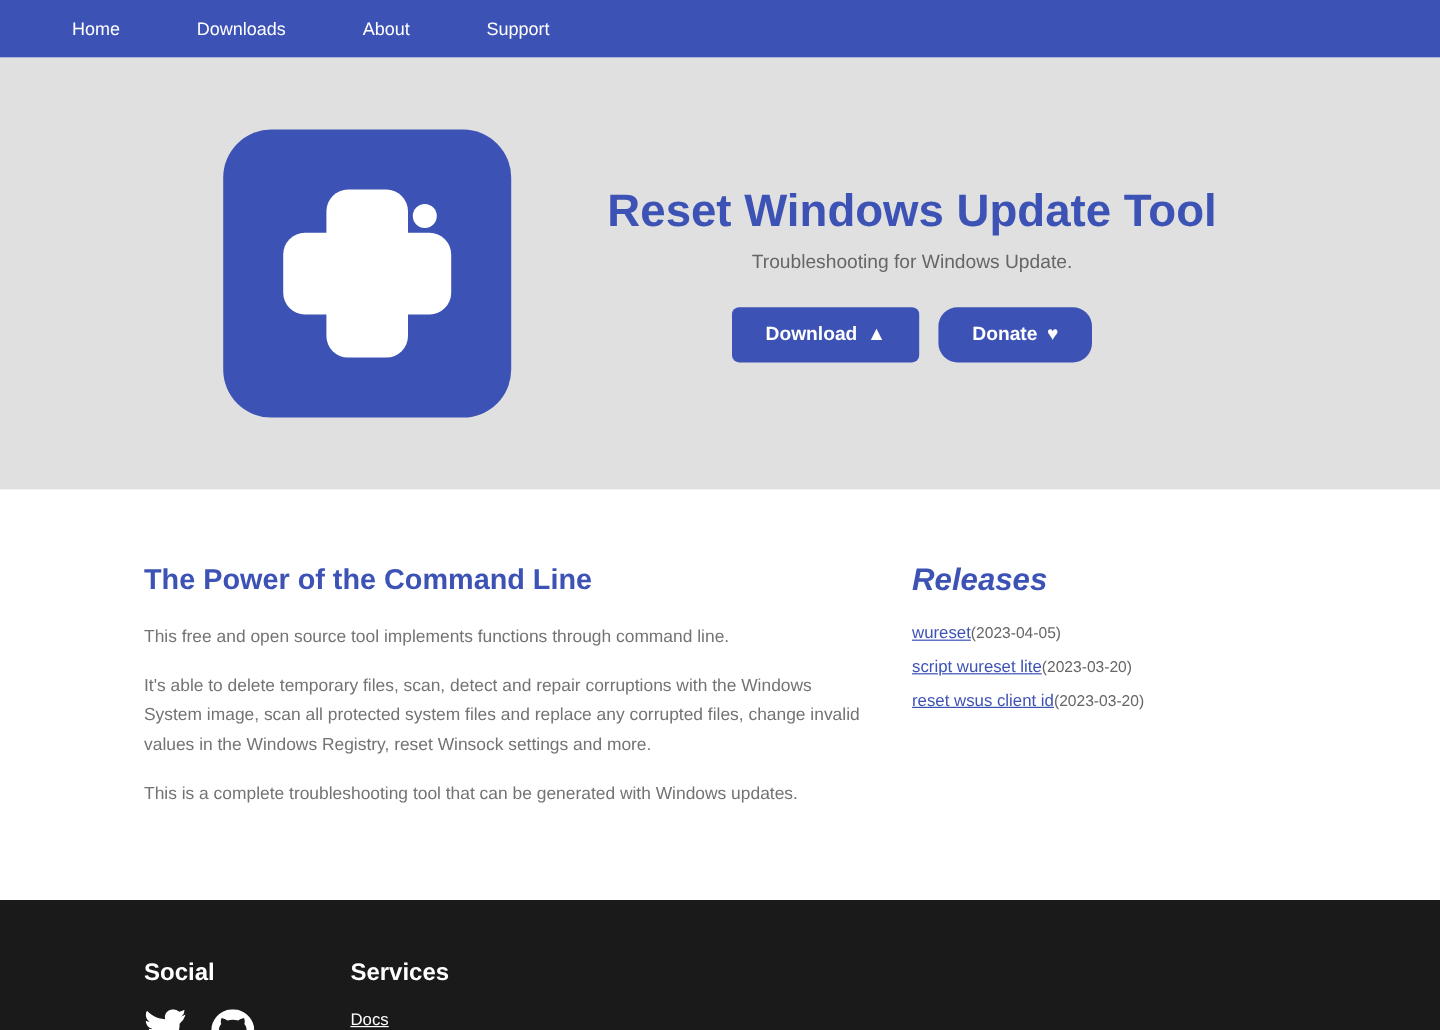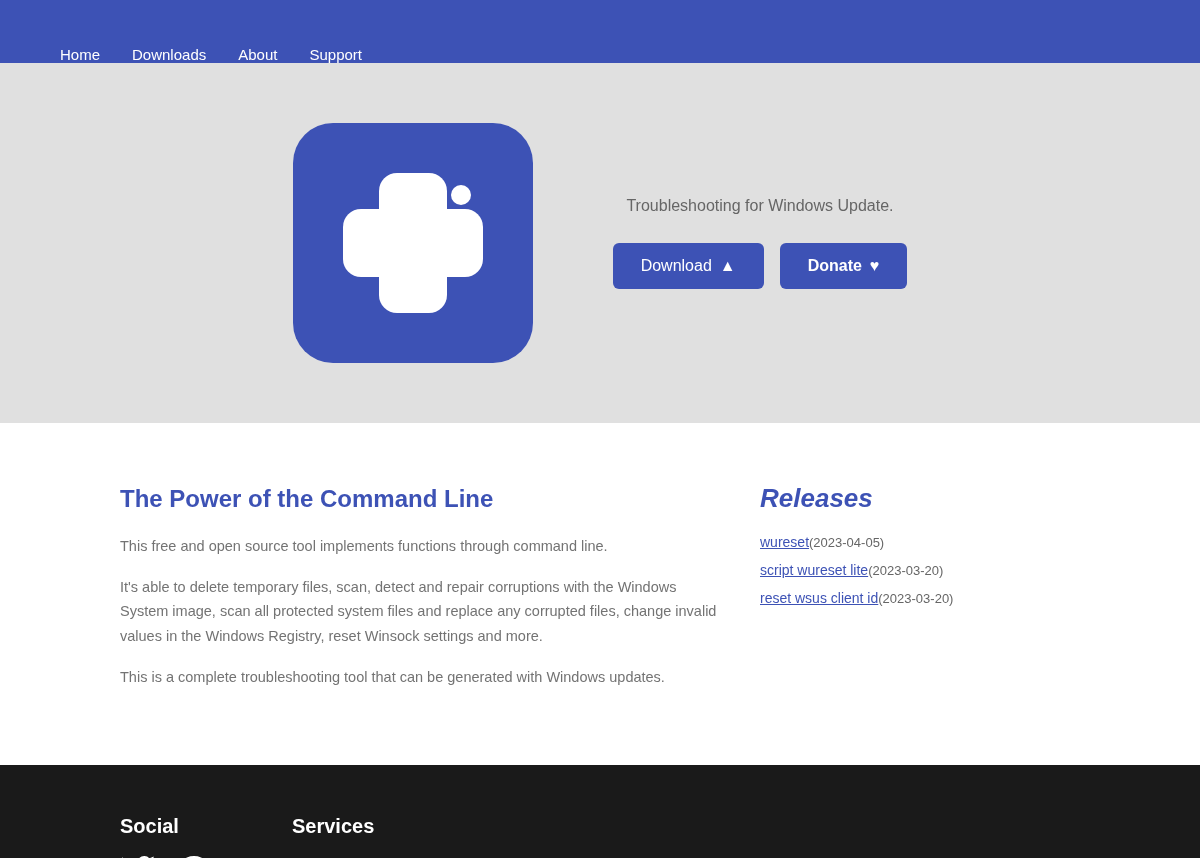--- a/index.html
+++ b/index.html
@@ -3,22 +3,23 @@
   <meta charset="utf-8">
   <style>
     * { margin: 0; padding: 0; box-sizing: border-box; }
     body { font-family: Arial, sans-serif; background: #fff; color: #333; }
 
     
     nav {
       background: #3d52b5;
       padding: 0 60px;
       display: flex;
-      align-items: flex-end;
-      height: 63px;
+      align-items: center;
+      height: 48px;
+      gap: 32px;
     }
     nav a {
       color: #fff;
       text-decoration: none;
       font-size: 15px;
       margin-right: 32px;
       font-weight: 500;
     }
 
     
@@ -67,32 +68,32 @@
       gap: 16px;
       margin-top: 8px;
     }
     .btn-download {
       background: #3d52b5;
       color: #fff;
       border: none;
       padding: 14px 28px;
       border-radius: 6px;
       font-size: 16px;
-      font-weight: normal;
+      font-weight: bold;
       cursor: pointer;
       display: flex;
       align-items: center;
       gap: 8px;
     }
     .btn-donate {
       background: #3d52b5;
       color: #fff;
       border: none;
       padding: 14px 28px;
-      border-radius: 6px;
+      border-radius: 16px;
       font-size: 16px;
       font-weight: bold;
       cursor: pointer;
       display: flex;
       align-items: center;
       gap: 8px;
     }
 
     
     .content {
@@ -194,20 +195,21 @@
       <g fill="none" stroke="white" stroke-width="18" stroke-linecap="round" stroke-linejoin="round">
 
         <rect x="56" y="20" width="68" height="140" rx="18" ry="18" fill="white" stroke="none"></rect>
         <rect x="20" y="56" width="140" height="68" rx="18" ry="18" fill="white" stroke="none"></rect>
       </g>
 
       <circle cx="138" cy="42" r="10" fill="white"></circle>
     </svg>
   </div>
   <div class="hero-text">
+    <h1 class="hero-title">Reset Windows Update Tool</h1>
     <p class="hero-subtitle">Troubleshooting for Windows Update.</p>
     <div class="hero-buttons">
       <button class="btn-download">
         <span>Download</span>
         <span>▲</span>
       </button>
       <button class="btn-donate">
         <span>Donate</span>
         <span>♥</span>
       </button>

